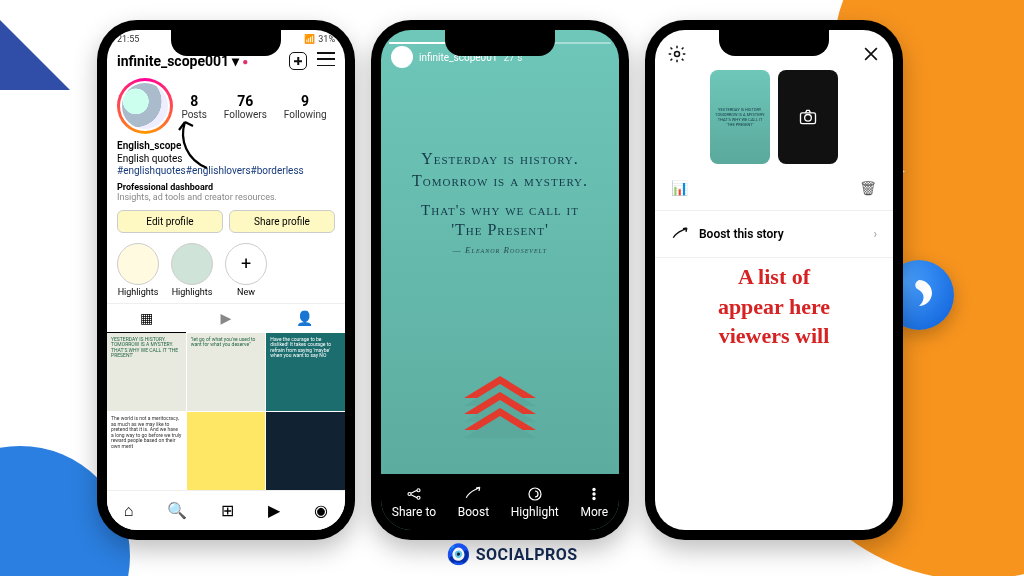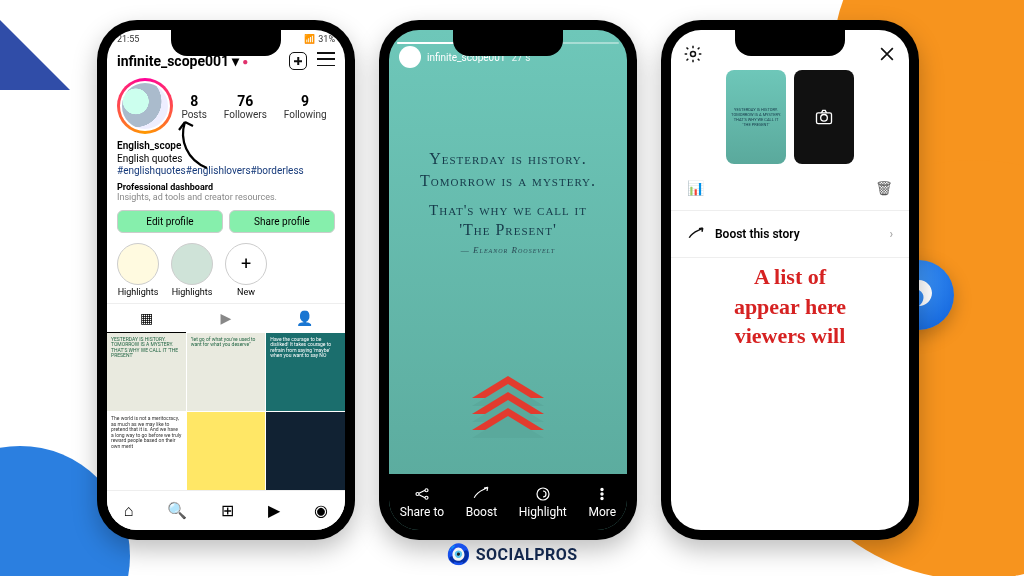--- a/index.html
+++ b/index.html
@@ -47,21 +47,21 @@
     clip-path: path("M13 0 C20 0 26 6 26 13 C26 20 20 26 13 26 C18 22 20 14 13 10 C8 8 8 2 13 0 Z");
   }
   .brand {
     position: absolute; bottom: 10px; left: 50%; transform: translateX(-50%);
     font-weight: 700; font-size: 16px; color: #13274c; letter-spacing: 0.5px;
     display: flex; align-items: center; gap: 4px;
   }
   .brand .dot { color:#2b7fe0; font-size: 20px; }
 
   
-  .phones { position: absolute; left: 97px; top: 20px; display: flex; gap: 24px; }
+  .phones { position: absolute; left: 97px; top: 20px; display: flex; gap: 16px; }
   .phone {
     width: 258px; height: 520px;
     background: #000; border-radius: 40px; padding: 10px; position: relative;
     box-shadow: 0 10px 25px rgba(0,0,0,.25);
   }
   .phone .notch {
     position: absolute; top: 10px; left: 50%; transform: translateX(-50%);
     width: 110px; height: 26px; background: #000; border-radius: 0 0 16px 16px; z-index: 5;
   }
   .screen {
@@ -95,21 +95,21 @@
   .stats { flex: 1; display: flex; justify-content: space-around; text-align: center; }
   .stat .n { font-weight: 700; font-size: 14px; }
   .stat .l { font-size: 10px; color: #333; }
   .bio { padding: 0 10px; font-size: 10px; line-height: 1.25; }
   .bio .name{font-weight:600;}
   .hlink{color:#163a7a;}
   .dash { font-size: 9px; padding: 4px 10px; }
   .dash .t { font-weight: 700; }
   .dash .s { color: #888; }
   .btnrow { display: flex; gap: 6px; padding: 4px 10px; }
-  .btnrow .btn { flex: 1; border: 1px solid #ccc; border-radius: 6px; font-size: 10px; padding: 5px 0; text-align: center; background:#86efac;}
+  .btnrow .btn { flex: 1; border: 1px solid #ccc; border-radius: 6px; font-size: 10px; padding: 5px 0; text-align: center; background:#fef9c3;}
   .highlights { display: flex; gap: 12px; padding: 6px 10px; }
   .hl { text-align: center; font-size: 9px; }
   .hl .circle { width: 42px; height: 42px; border-radius: 50%; border: 1px solid #ccc; background: #fffae0; margin-bottom:2px;}
   .hl.new .circle{background:#fff; display:flex;align-items:center;justify-content:center;font-size:18px;}
   .tabrow { display: flex; border-top: 1px solid #eee; }
   .tabrow div { flex: 1; text-align: center; padding: 6px 0; font-size: 14px; color:#888;}
   .tabrow .active { color:#000; border-bottom:1.5px solid #000;}
   .grid { display: grid; grid-template-columns: repeat(3, 1fr); gap: 1px; }
   .cell { aspect-ratio: 1/1; background: #e9eadf; font-size: 5px; padding:4px; color:#264; line-height:1.1; overflow:hidden;}
   .cell.teal{background:#1b6e6d;color:#fff;}

